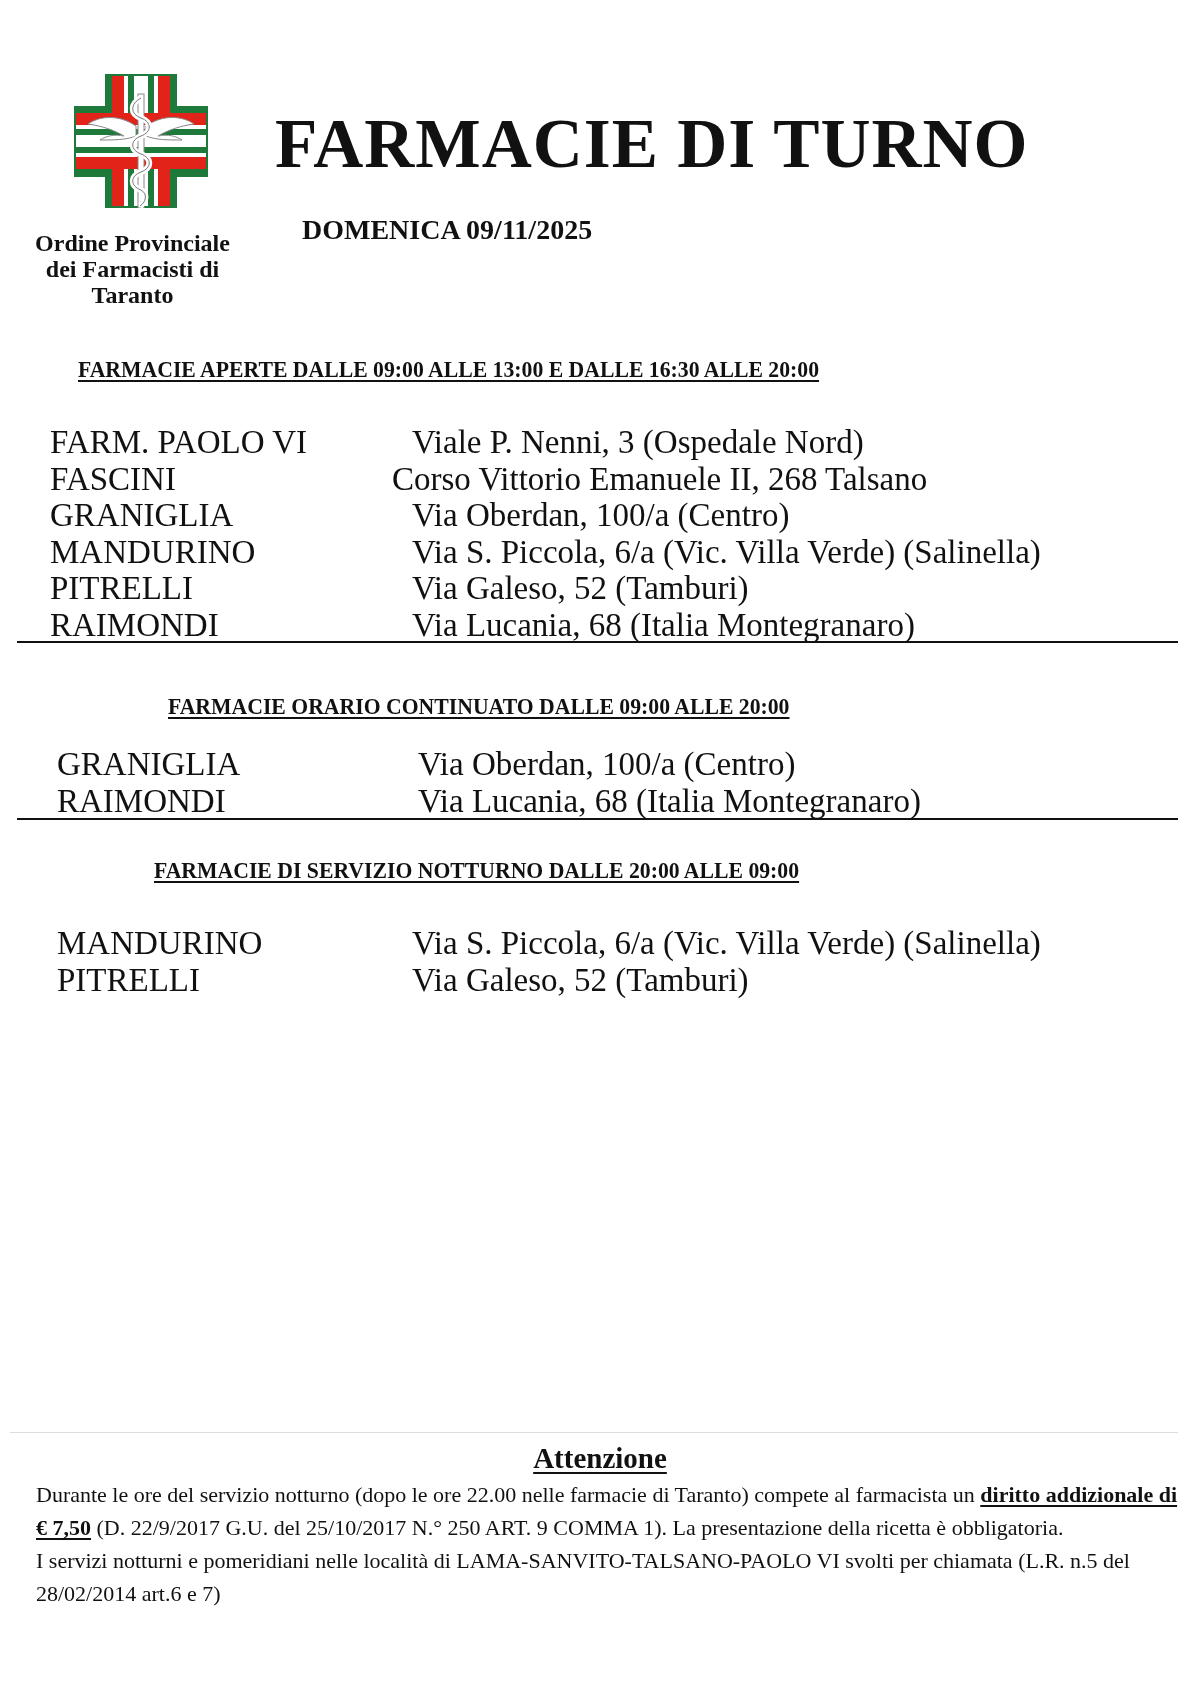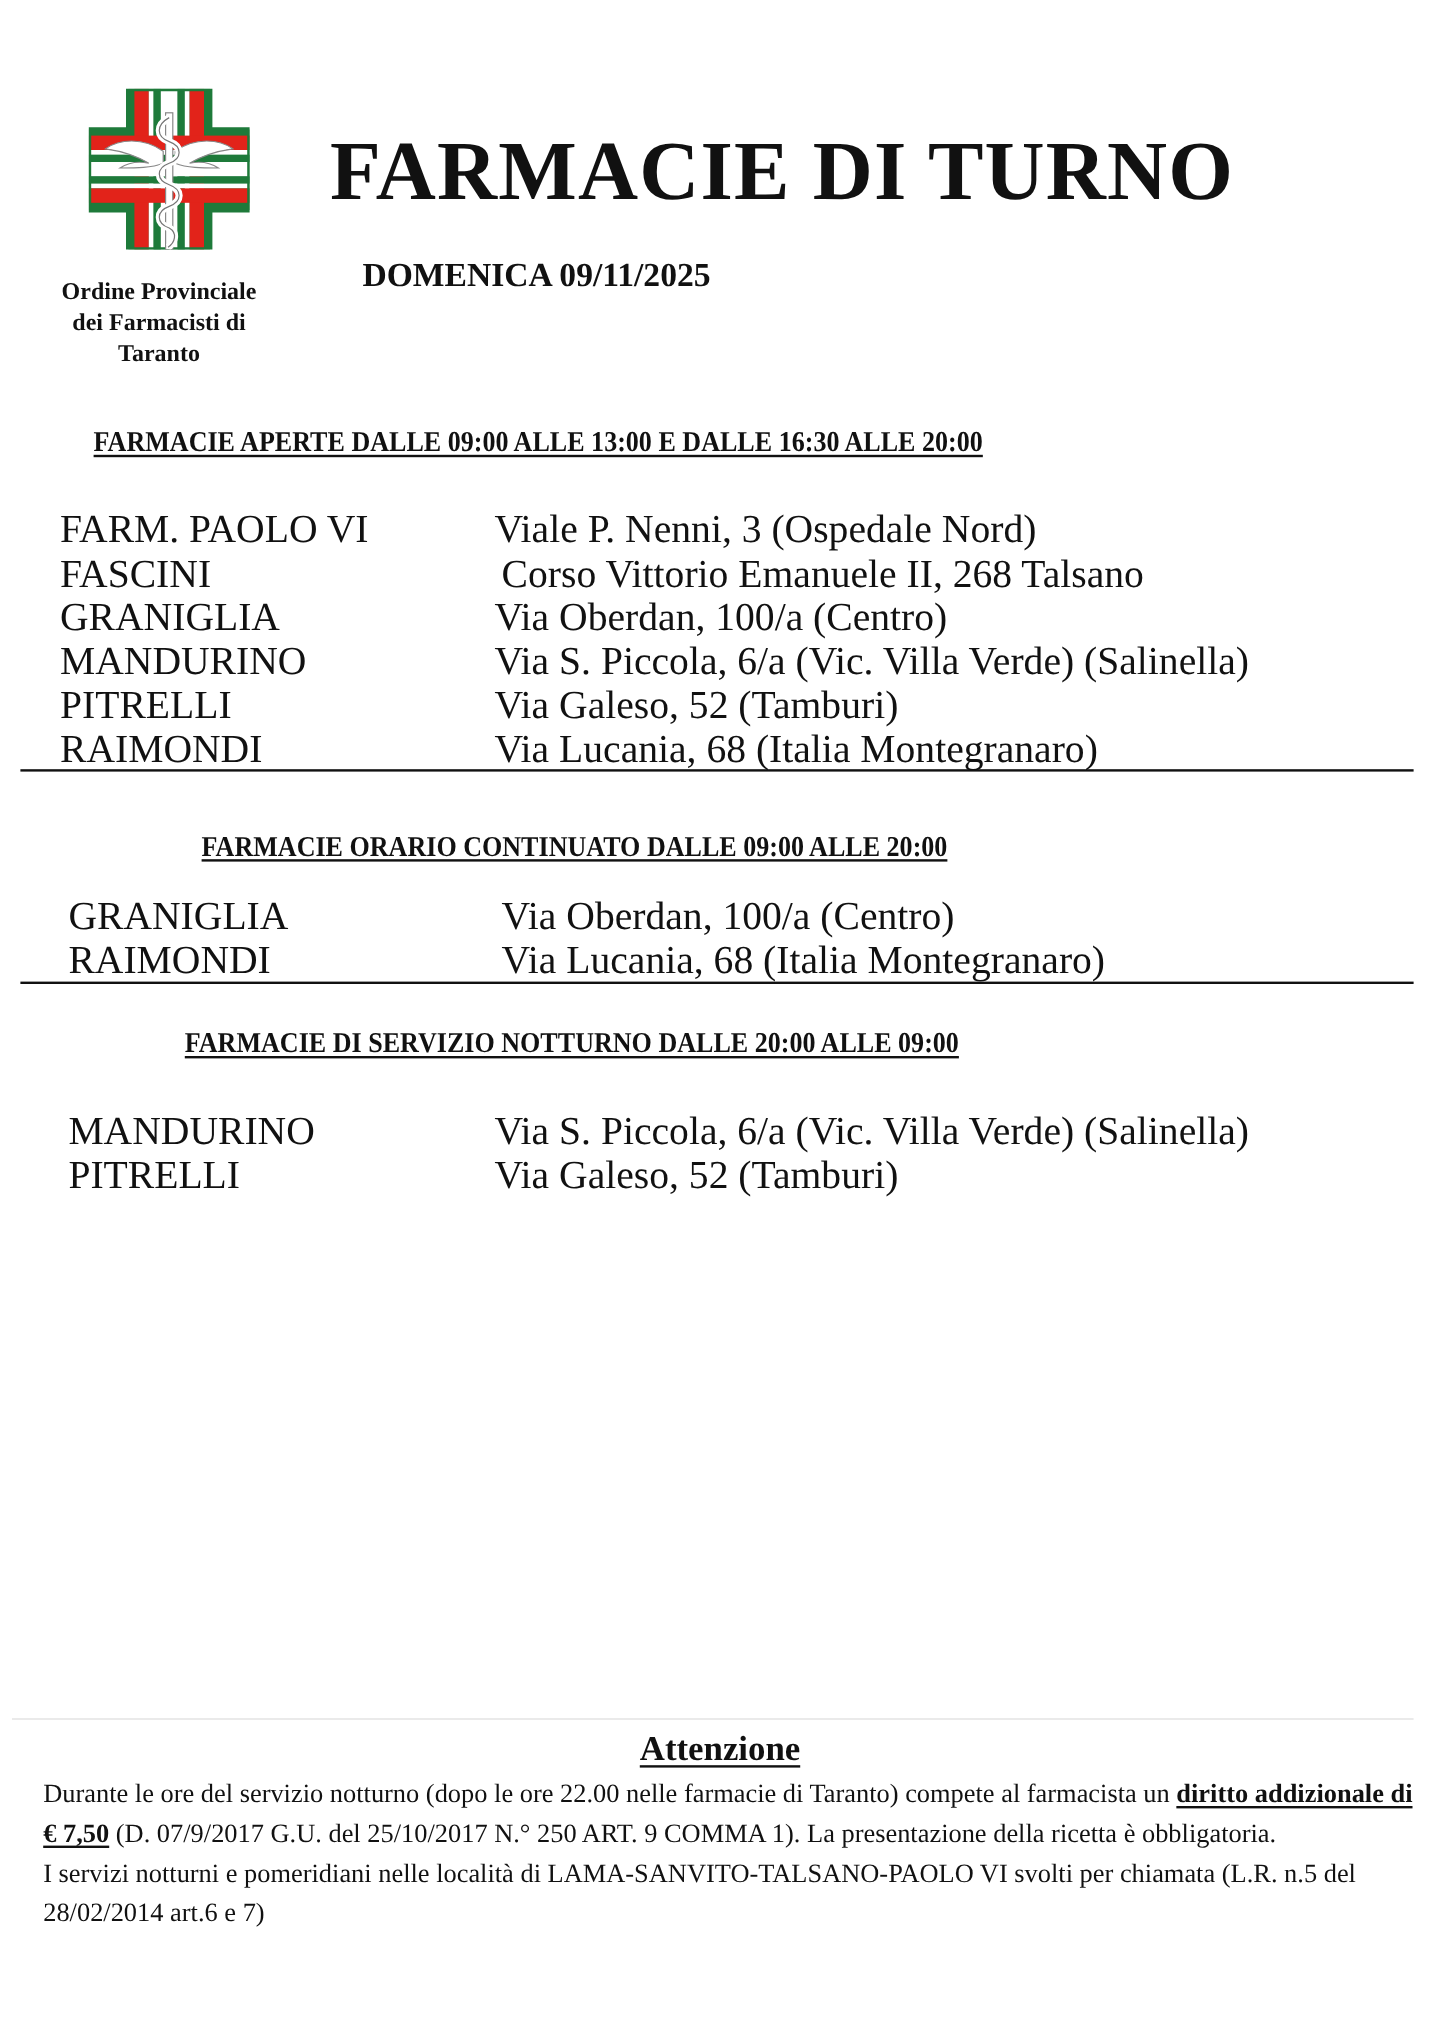--- a/index.html
+++ b/index.html
@@ -23,21 +23,21 @@
       top: 74px;
       width: 134px;
       height: 134px;
     }
     .org-name {
       left: 30px;
       top: 230px;
       width: 205px;
       text-align: center;
       font-weight: bold;
-      font-size: 20px;
+      font-size: 24px;
       line-height: 26px;
     }
 
     
     .title {
       left: 275px;
       top: 104px;
       font-weight: bold;
       font-size: 70px;
       letter-spacing: 1px;
@@ -178,21 +178,21 @@
 
 <div class="abs section-heading" style="left:78px; top:355px; transform:scaleX(0.905);">FARMACIE APERTE DALLE 09:00 ALLE 13:00 E DALLE 16:30 ALLE 20:00</div>
 
 <div class="abs rows" style="left:50px; top:424px; width:1140px;">
   <div class="row">
     <span class="name">FARM. PAOLO VI</span>
     <span class="addr" style="left:362px;">Viale P. Nenni, 3 (Ospedale Nord)</span>
   </div>
   <div class="row">
     <span class="name">FASCINI</span>
-    <span class="addr" style="left:368px;text-align:center;">Corso Vittorio Emanuele II, 268 Talsano</span>
+    <span class="addr" style="left:342px;text-align:center;">Corso Vittorio Emanuele II, 268 Talsano</span>
   </div>
   <div class="row">
     <span class="name">GRANIGLIA</span>
     <span class="addr" style="left:362px;">Via Oberdan, 100/a (Centro)</span>
   </div>
   <div class="row">
     <span class="name">MANDURINO</span>
     <span class="addr" style="left:362px;">Via S. Piccola, 6/a (Vic. Villa Verde) (Salinella)</span>
   </div>
   <div class="row">
@@ -235,15 +235,15 @@
   </div>
 </div>
 
 <div class="abs faint-rule" style="top:1432px;"></div>
 
 <div class="abs att-heading">
   <span>Attenzione</span>
 </div>
 
 <div class="abs att-text">
-  <p><span>Durante le ore del servizio notturno (dopo le ore 22.00 nelle farmacie di Taranto) compete al farmacista un </span><span class="bold-underline">diritto addizionale di € 7,50</span><span> (D. 07/9/2017 G.U. del 25/10/2017 N.° 250 ART. 9 COMMA 1). La presentazione della ricetta è obbligatoria.</span></p>
+  <p><span>Durante le ore del servizio notturno (dopo le ore 22.00 nelle farmacie di Taranto) compete al farmacista un </span><span class="bold-underline">diritto addizionale di € 7,50</span><span> (D. 22/9/2017 G.U. del 25/10/2017 N.° 250 ART. 9 COMMA 1). La presentazione della ricetta è obbligatoria.</span></p>
   <p>I servizi notturni e pomeridiani nelle località di LAMA-SANVITO-TALSANO-PAOLO VI svolti per chiamata (L.R. n.5 del 28/02/2014 art.6 e 7)</p>
 </div>
 
 </body></html>

